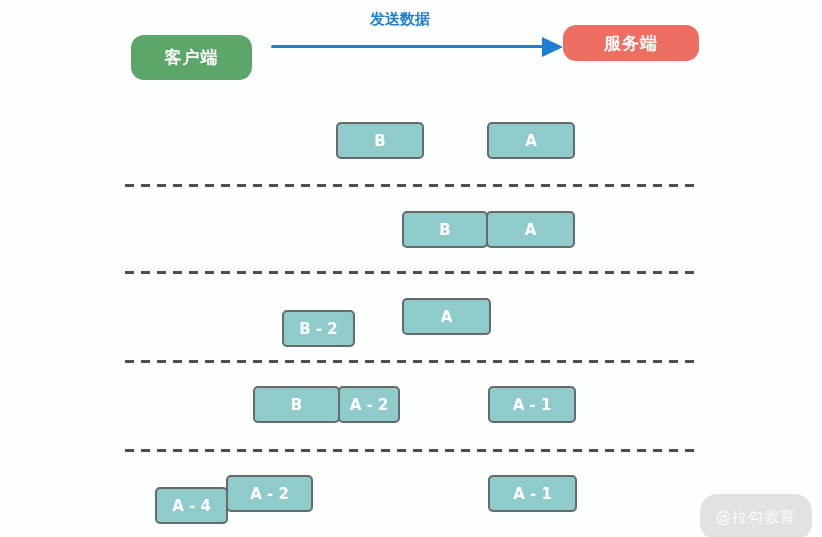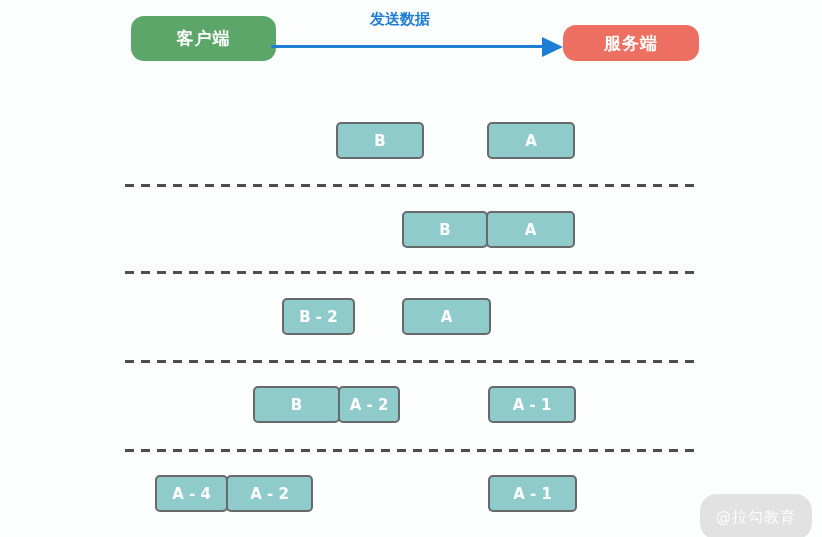--- a/index.html
+++ b/index.html
@@ -3,21 +3,21 @@
 <meta charset="utf-8">
 <style>
   html,body { margin:0; padding:0; }
   body { font-family:"DejaVu Sans","Liberation Sans",sans-serif; background:#fff; }
   .stage { position:relative; width:822px; height:537px; background:#fdfefe; overflow:hidden; }
 
   
   .node { position:absolute; border-radius:13px; color:#fff; font-weight:bold;
           font-size:17px; display:flex; align-items:center; justify-content:center;
           letter-spacing:1px; }
-  .node-client { left:131px; top:16px; width:145px; height:45px; background:var(--client-green,#5CA66A); }
+  .node-client { left:131px; top:35px; width:121px; height:45px; background:var(--client-green,#5CA66A); }
   .node-server { left:563px; top:25px; width:136px; height:36px; background:var(--server-red,#ED6F62); }
 
   
   .arrow-line { position:absolute; left:271px; top:45px; width:273px; height:3px;
                 background:var(--arrow-blue,#1E7ED4); border-radius:2px; }
   .arrow-head { position:absolute; left:542px; top:37px; width:0; height:0;
                 border-top:10px solid transparent; border-bottom:10px solid transparent;
                 border-left:21px solid var(--arrow-blue,#1E7ED4); }
   .arrow-label { position:absolute; left:300px; top:10px; width:200px; text-align:center;
                  color:var(--arrow-blue,#1E7ED4); font-weight:bold; font-size:15px; }
@@ -35,21 +35,21 @@
   .g-r2a { left:402px; }
   .g-r3a { left:282px; } .g-r3b { left:402px; }
   .g-r4a { left:253px; } .g-r4b { left:488px; }
   .g-r5a { left:155px; } .g-r5b { left:488px; }
 
   .packet { box-sizing:border-box; height:37px; border:2px solid var(--packet-border,#666A6B);
             background:var(--packet-teal,#8FCBCB); border-radius:5px; color:#fff;
             font-weight:bold; font-size:15px; display:flex; align-items:center; justify-content:center;
             white-space:nowrap; }
   .packet + .packet { margin-left:-2px; }
-  .pw62{width:62px;} .pw73{width:73px;} .pw86{width:86px;} .pw87{width:87px;} .pw88{width:88px;} .pw89{width:89px;}
+  .pw62{width:62px;} .pw73{width:73px;margin-top:12px;} .pw86{width:86px;} .pw87{width:87px;} .pw88{width:88px;} .pw89{width:89px;}
 
   
   .watermark { position:absolute; left:700px; top:494px; width:112px; height:46px;
                border-radius:17px; background:#E2E2E2; color:#FBFBFB; font-size:15px;
                display:flex; align-items:center; justify-content:center; letter-spacing:1px; }
 </style>
 </head>
 <body>
 
 <div class="stage">

